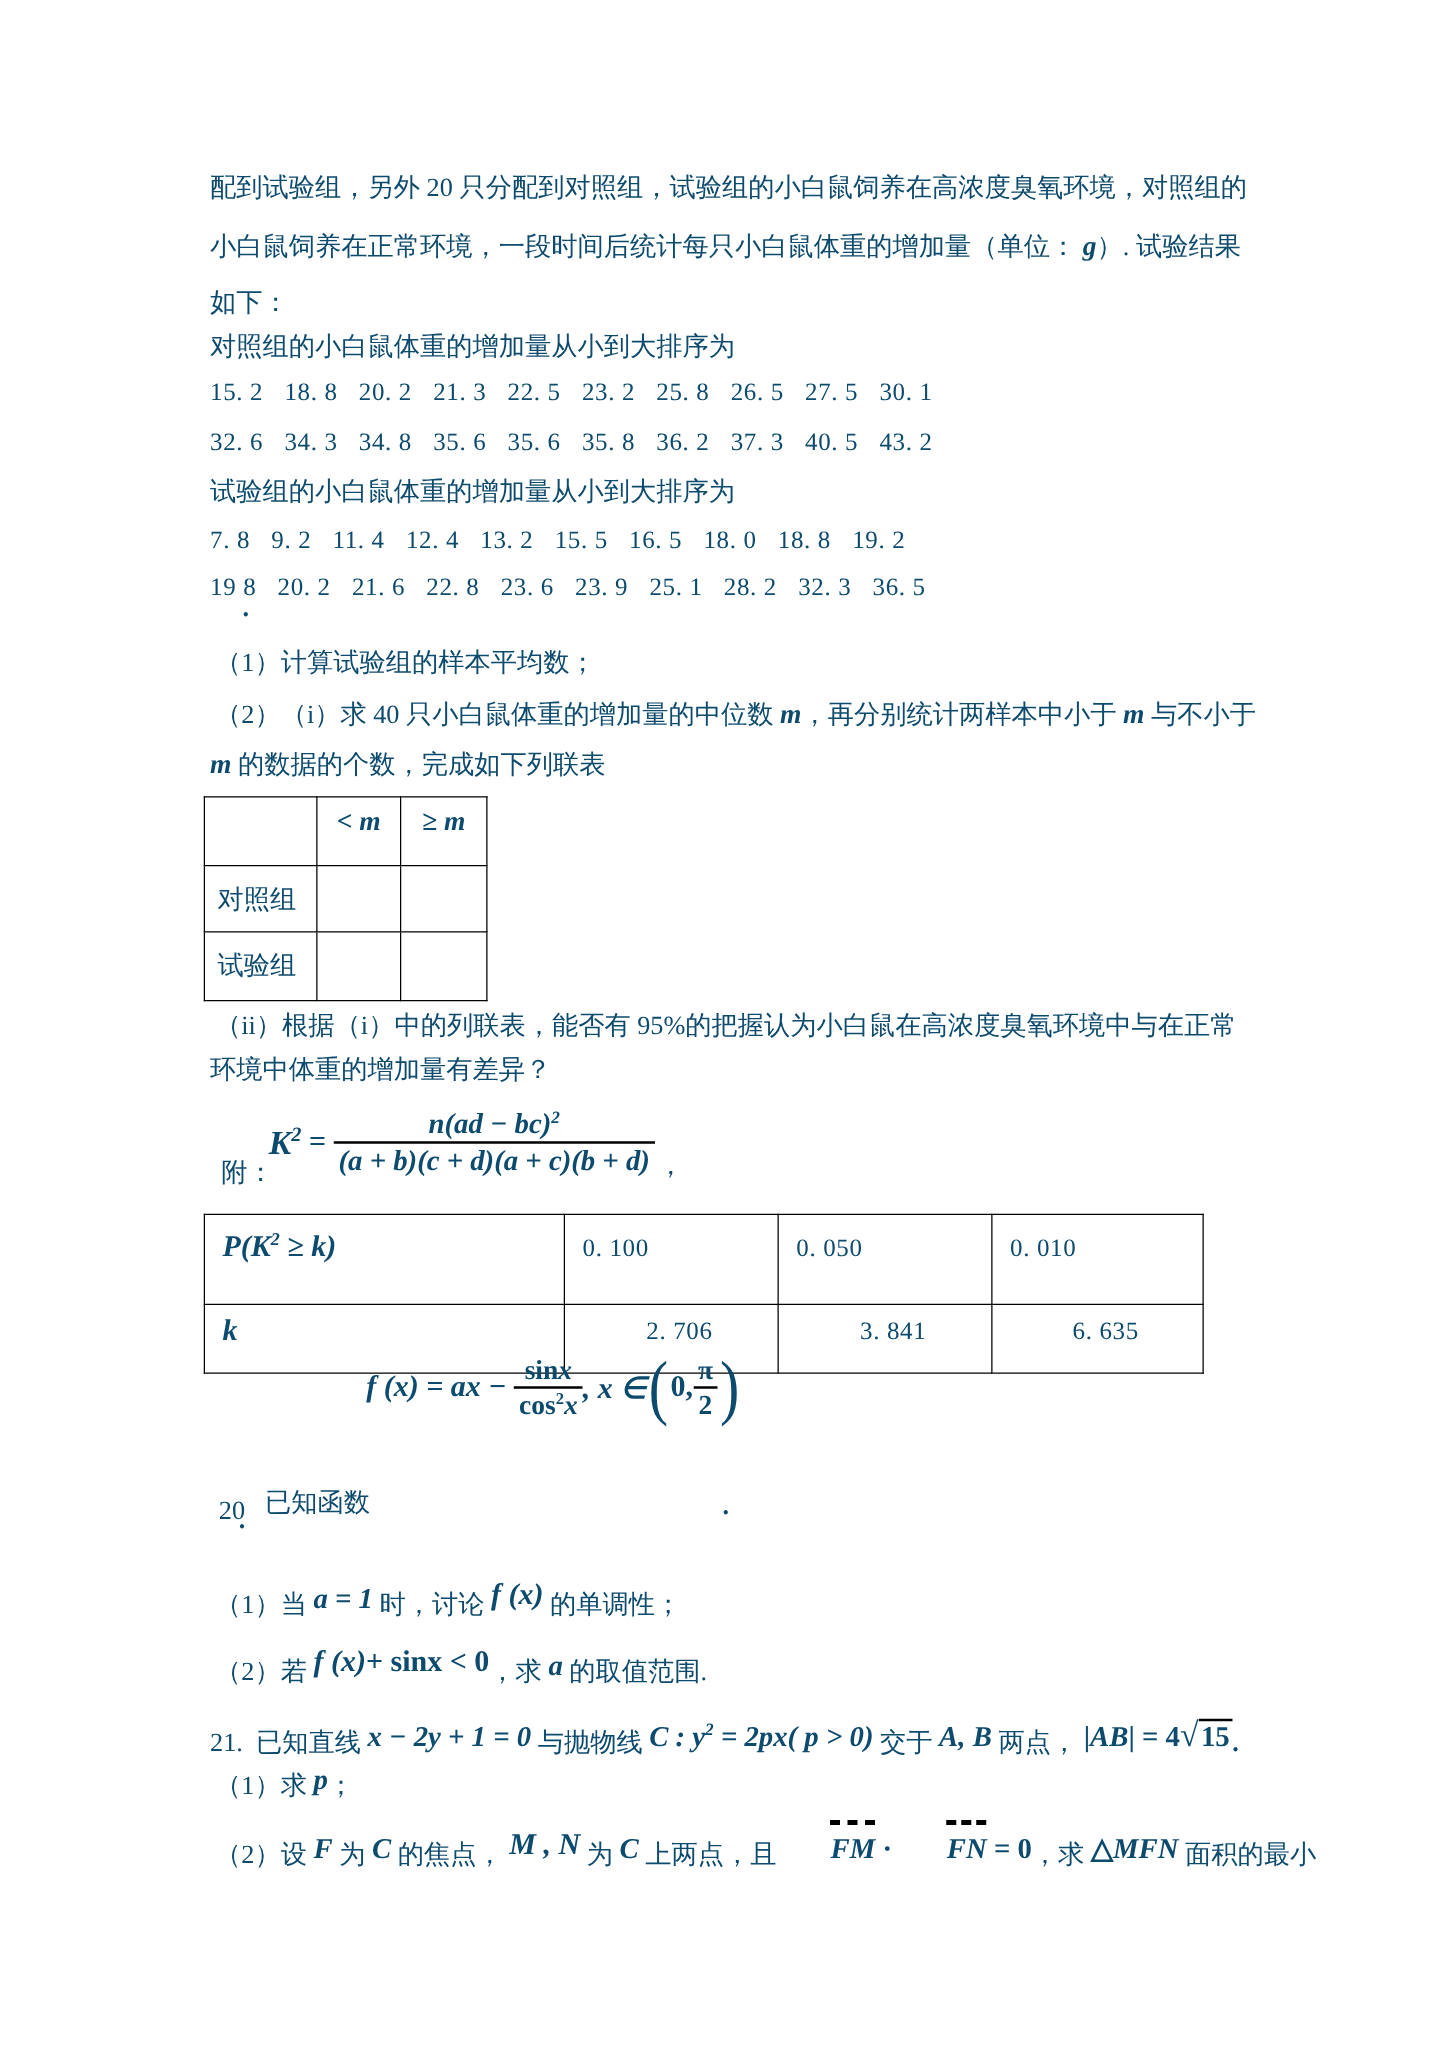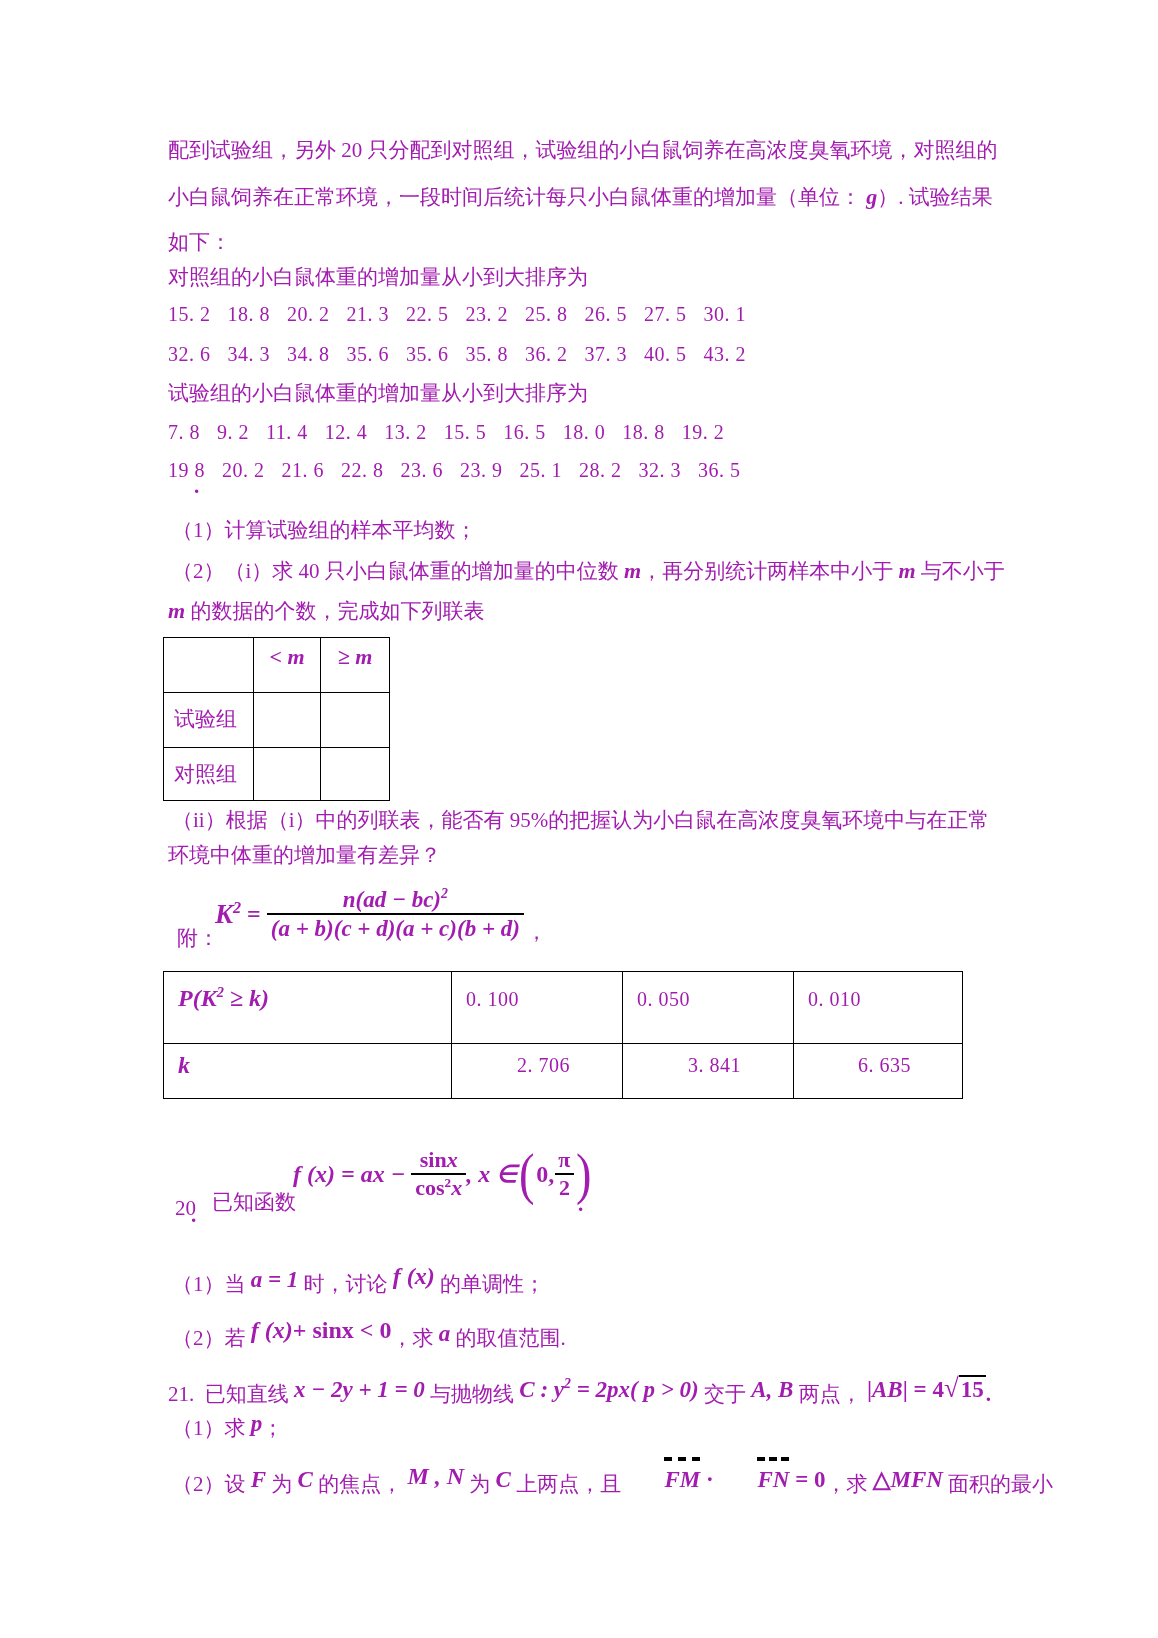--- a/index.html
+++ b/index.html
@@ -1,18 +1,18 @@
 <!DOCTYPE html>
 <html><head>
 <meta charset="utf-8">
 <style>
   html,body { margin:0; padding:0; background:#ffffff; }
   .page {
     position:relative; width:1158px; height:1638px; background:#ffffff;
-    color:#a21caf; font-family:"Liberation Serif","DejaVu Serif",serif;
+    color:#0c4a6e; font-family:"Liberation Serif","DejaVu Serif",serif;
     overflow:hidden;
   }
   .abs { position:absolute; white-space:nowrap; }
   .cjk { font-size:21px; line-height:1.2; }
   .nums { display:flex; gap:17px; font-size:20px; letter-spacing:0.5px; }
   .nums span { display:inline-block; }
   .mi { font-family:"Liberation Serif",serif; font-style:italic; font-weight:bold; font-size:22px; }
   .bi { font-family:"Liberation Serif",serif; font-style:italic; font-weight:bold; }
   .brm { font-family:"Liberation Serif",serif; font-style:normal; font-weight:bold; }
   .mA { font-size:23px; vertical-align:4px; }
@@ -109,27 +109,27 @@
   <div class="abs cjk" style="left:172px;top:558px"><span>（2）（i）求 40 只小白鼠体重的增加量的中位数</span> <span class="mi">m</span><span>，再分别统计两样本中小于</span> <span class="mi">m</span> <span>与不小于</span></div>
   <div class="abs cjk" style="left:168px;top:598px"><span class="mi">m</span> <span>的数据的个数，完成如下列联表</span></div>
 
   <table class="grid t1" style="left:163px;top:637px;width:217px">
     <tbody>
         <tr style="height:55px">
       <td style="width:87px"></td>
       <td class="hdr" style="width:64px"><span class="bi">&lt; m</span></td>
       <td class="hdr" style="width:66px"><span class="bi">≥ m</span></td>
     </tr>
-    <tr style="height:55px">
-      <td class="lbl">试验组</td>
+    <tr style="height:53px">
+      <td class="lbl">对照组</td>
       <td></td>
       <td></td>
     </tr>
-    <tr style="height:53px">
-      <td class="lbl">对照组</td>
+    <tr style="height:55px">
+      <td class="lbl">试验组</td>
       <td></td>
       <td></td>
     </tr>
   </tbody>
     </table>
 
   <div class="abs cjk" style="left:172px;top:808px">（ii）根据（i）中的列联表，能否有 95%的把握认为小白鼠在高浓度臭氧环境中与在正常</div>
   <div class="abs cjk" style="left:168px;top:843px">环境中体重的增加量有差异？</div>
 
   <div class="abs kformula" style="left:163px;top:882px">
@@ -158,21 +158,21 @@
       <td class="kval">2. 706</td>
       <td class="kval">3. 841</td>
       <td class="kval">6. 635</td>
     </tr>
   </tbody>
     </table>
 
   <div class="abs cjk" style="left:175px;top:1196px">20</div>
   <div class="abs dot" style="left:191px;top:1203px">.</div>
   <div class="abs cjk" style="left:212px;top:1190px">已知函数</div>
-  <div class="abs f20" style="left:293px;top:1140px">
+  <div class="abs f20" style="left:293px;top:1076px">
     <div class="mrow" style="height:68px">
       <span class="bi lead-math">f (x) = ax −</span>
       <span class="frac ffont" style="margin-left:6px">
         <span class="fnum"><span class="brm">sin</span><span class="bi">x</span></span>
         <span class="fden"><span class="brm">cos</span><sup class="brm">2</sup><span class="bi">x</span></span>
       </span>
       <span class="bi lead-math">, x ∈</span>
       <span class="bigp">(</span>
       <span class="brm lead-math">0,</span>
       <span class="frac ffont">

